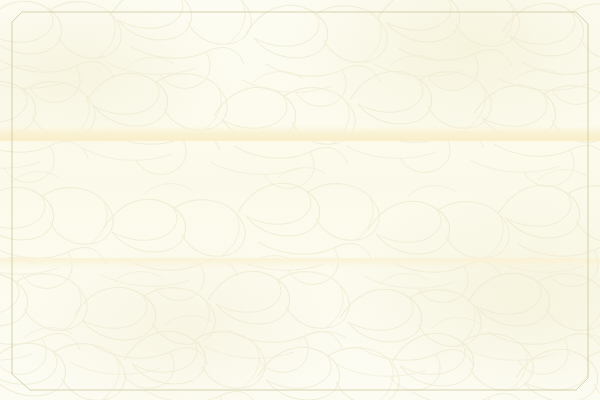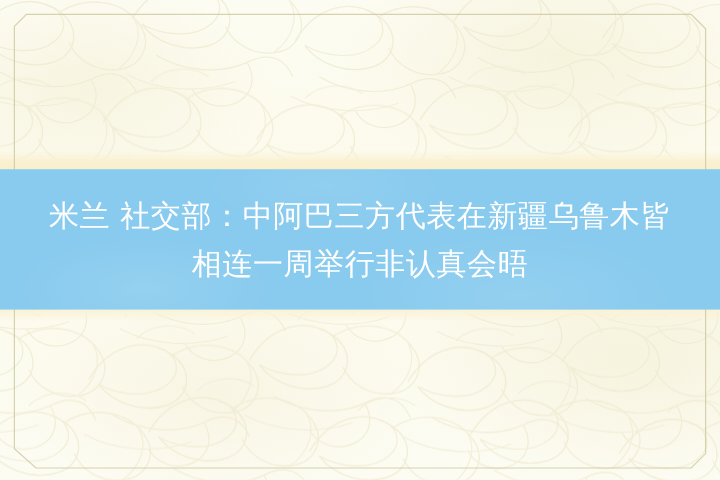--- a/index.html
+++ b/index.html
@@ -163,18 +163,14 @@
 
   <div class="warm-strip"></div>
   <div class="warm-strip-lower"></div>
 
   <div class="frame">
     <svg viewBox="0 0 600 400" xmlns="http://www.w3.org/2000/svg" aria-hidden="true">
       <path d="M12,22 L22,12 L576,12 L588,24 L588,378 L576,390 L30,390 L12,374 Z" fill="none" stroke="#c9c49a" stroke-width="1" opacity="0.75"></path>
     </svg>
   </div>
 
-  <div class="headline-band">
-    <div class="headline-text">米兰 社交部：中阿巴三方代表在新疆乌鲁木皆
-相连一周举行非认真会晤</div>
-  </div>
 
 </div>
 
 </body></html>

